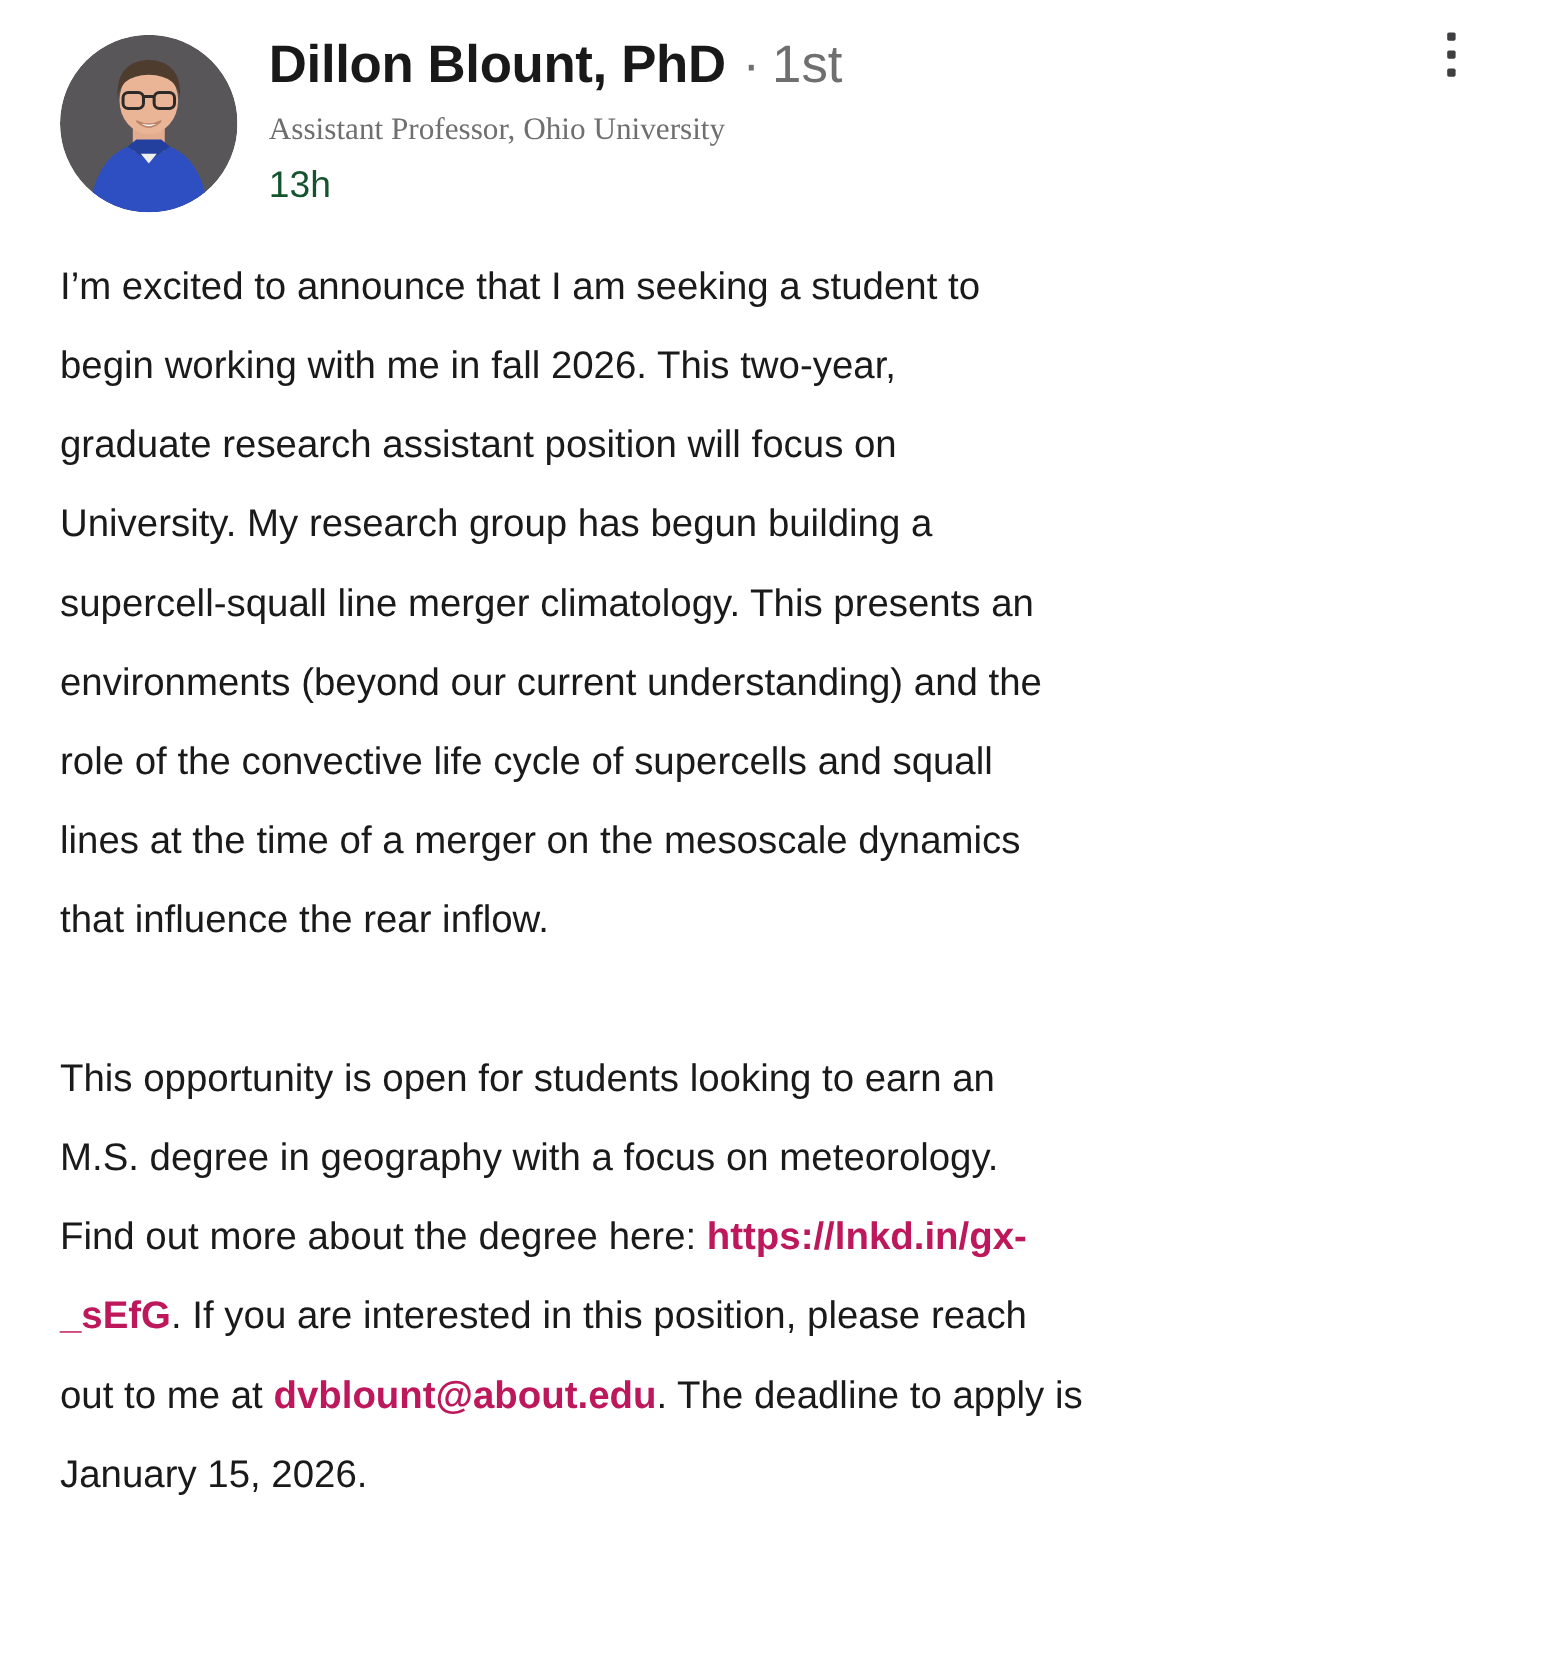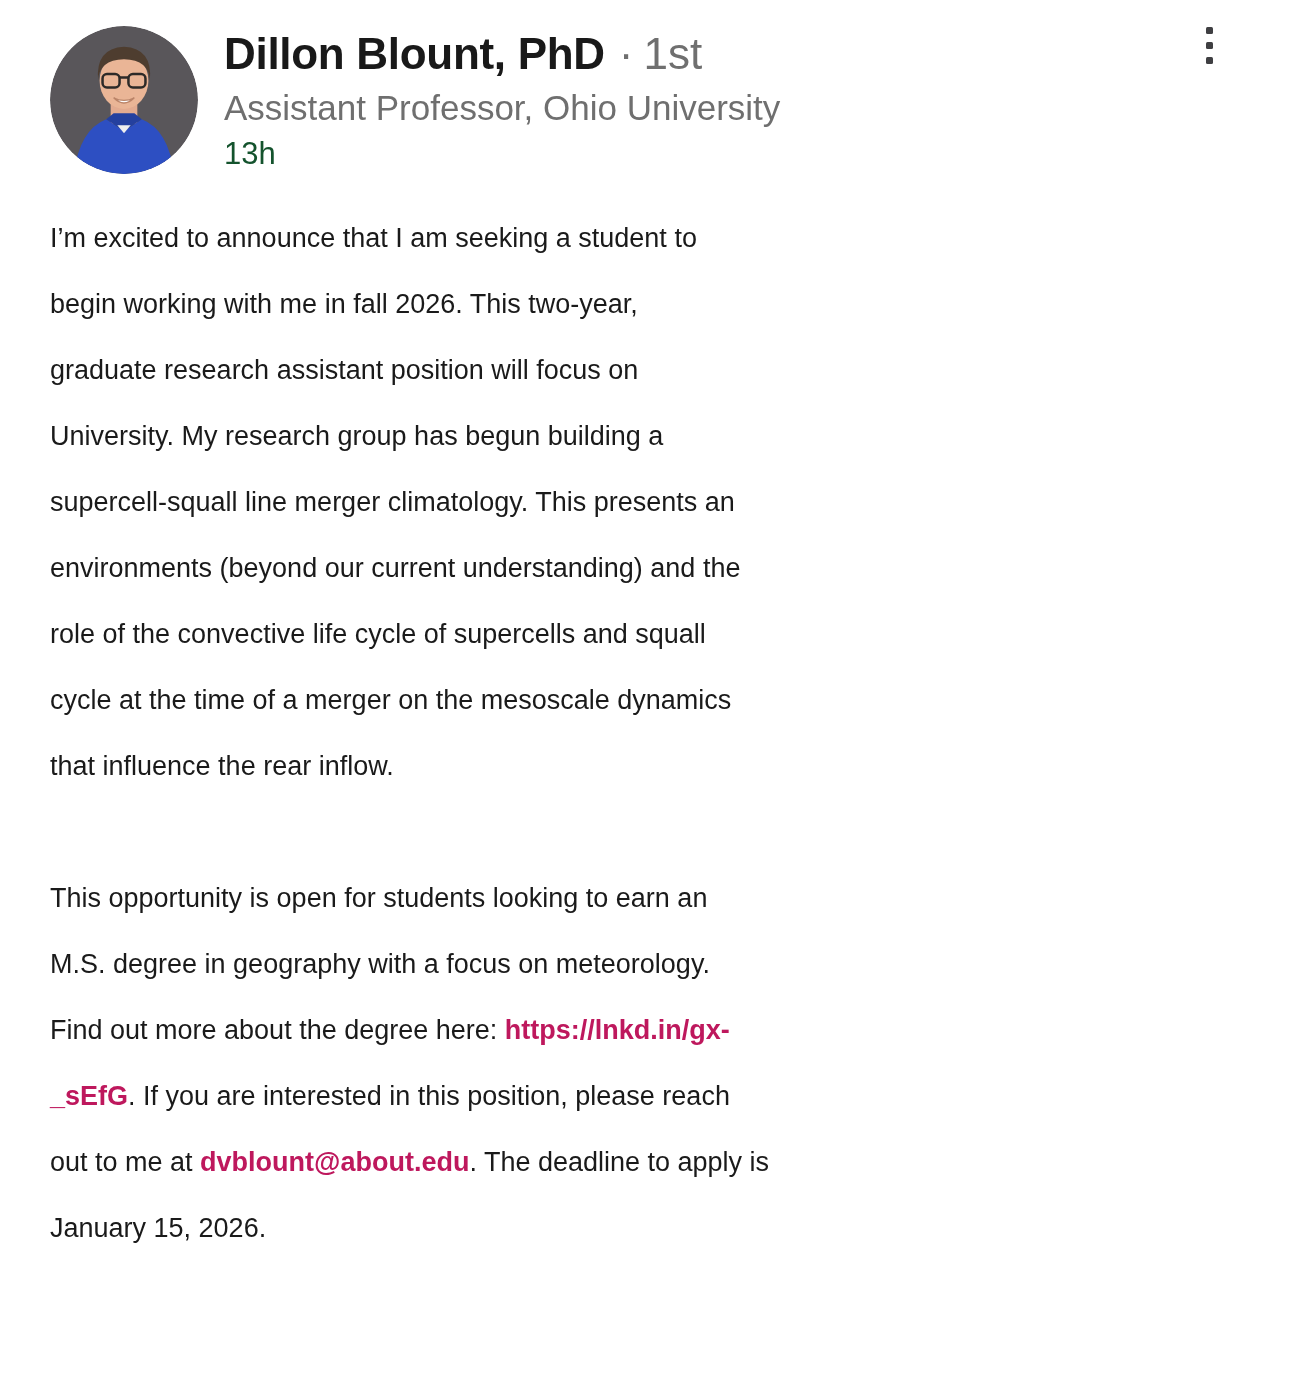--- a/index.html
+++ b/index.html
@@ -11,21 +11,21 @@
   .post-card {
     position: relative;
     width: 1290px;
     height: 1397px;
     background: #ffffff;
     overflow: hidden;
   }
   .post-header {
     position: relative;
     display: flex;
-    align-items: center;
+    align-items: flex-end;
     padding: 22px 46px 0 50px;
   }
   .avatar {
     width: 148px;
     height: 148px;
     border-radius: 50%;
     overflow: hidden;
     flex-shrink: 0;
     cursor: pointer;
   }
@@ -48,25 +48,26 @@
   }
   .dot-sep {
     color: #6f6f6f;
     margin: 0 10px 0 14px;
   }
   .degree {
     color: #6f6f6f;
     font-weight: 400;
   }
   .headline {
-    font-size: 35px;
+    font-size: 26px;
     line-height: 46px;
     color: #6f6f6f;
     margin-top: 5px;
     white-space: nowrap;
+    font-family: Liberation Serif, serif;
   }
   .timestamp {
     font-size: 31px;
     line-height: 46px;
     color: #14532d;
   }
   .kebab {
     position: absolute;
     top: 25px;
     right: 64px;
@@ -84,21 +85,21 @@
     border-radius: 1.5px;
     background: #3f3f42;
   }
   .post-body {
     margin-top: 28px;
     padding: 0 40px 0 50px;
   }
   .paragraph { margin: 0; }
   .paragraph + .paragraph { margin-top: 66px; }
   .body-line {
-    font-size: 27px;
+    font-size: 32px;
     line-height: 66px;
     color: #1a1a1a;
     white-space: pre;
   }
   .post-link {
     color: #be185d;
     font-weight: 700;
     text-decoration: none;
     cursor: pointer;
   }
@@ -151,21 +152,21 @@
 
   <div class="post-body">
       <div class="paragraph">
         <div class="body-line"><span>I’m excited to announce that I am seeking a student to</span></div>
         <div class="body-line"><span>begin working with me in fall 2026. This two-year,</span></div>
         <div class="body-line"><span>graduate research assistant position will focus on</span></div>
         <div class="body-line"><span>University. My research group has begun building a</span></div>
         <div class="body-line"><span>supercell-squall line merger climatology. This presents an</span></div>
         <div class="body-line"><span>environments (beyond our current understanding) and the</span></div>
         <div class="body-line"><span>role of the convective life cycle of supercells and squall</span></div>
-        <div class="body-line"><span>cycle at the time of a merger on the mesoscale dynamics</span></div>
+        <div class="body-line"><span>lines at the time of a merger on the mesoscale dynamics</span></div>
         <div class="body-line"><span>that influence the rear inflow.</span></div>
       </div>
       <div class="paragraph">
         <div class="body-line"><span>This opportunity is open for students looking to earn an</span></div>
         <div class="body-line"><span>M.S. degree in geography with a focus on meteorology.</span></div>
         <div class="body-line"><span>Find out more about the degree here: </span><a class="post-link">https://lnkd.in/gx-</a></div>
         <div class="body-line"><a class="post-link">_sEfG</a><span>. If you are interested in this position, please reach</span></div>
         <div class="body-line"><span>out to me at </span><a class="post-link">dvblount@about.edu</a><span>. The deadline to apply is</span></div>
         <div class="body-line"><span>January 15, 2026.</span></div>
       </div>

